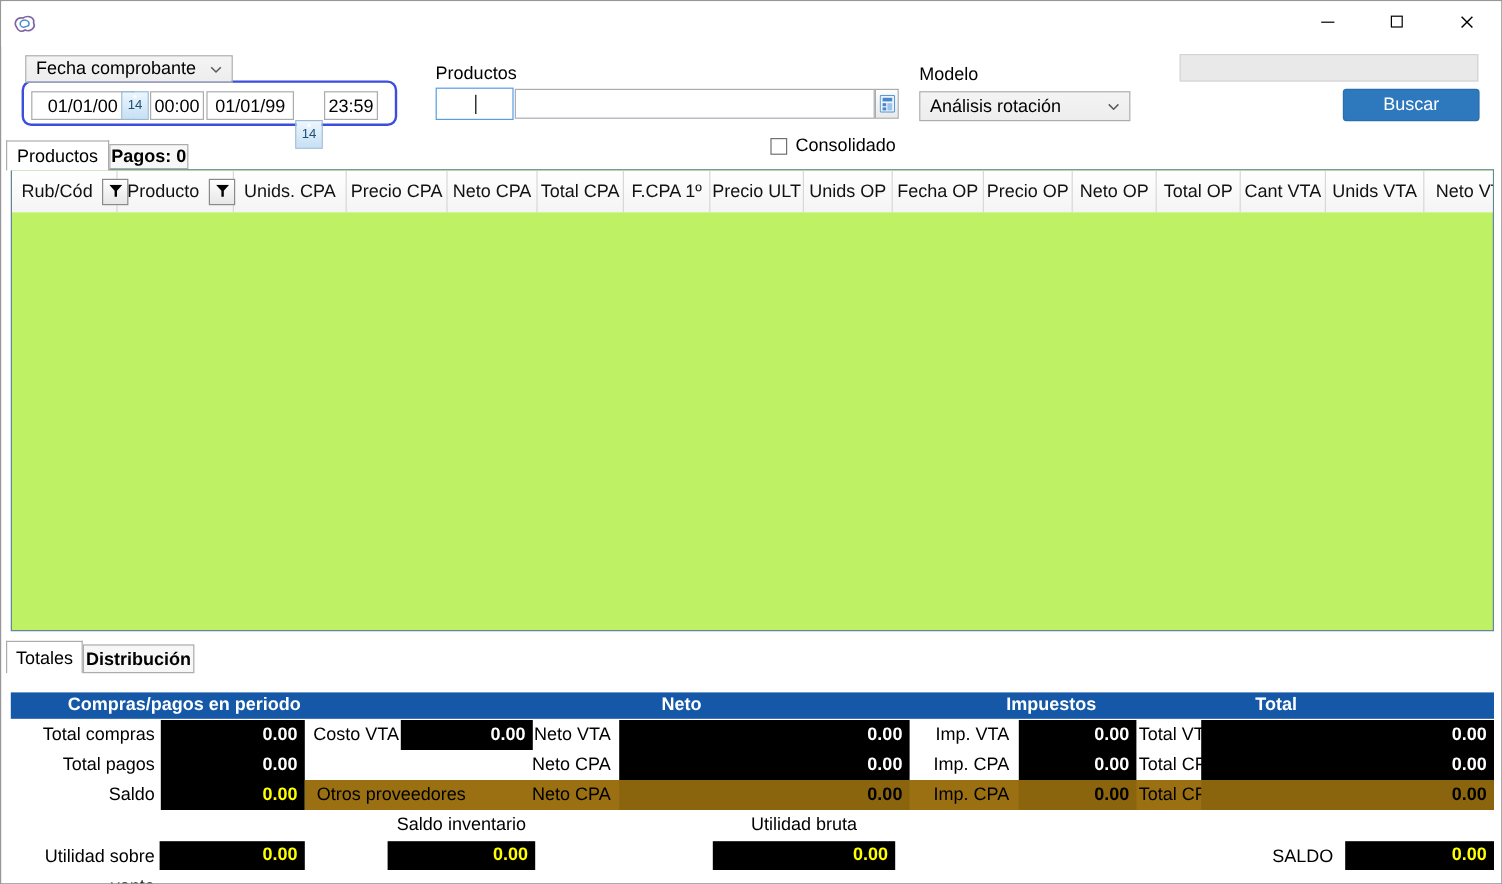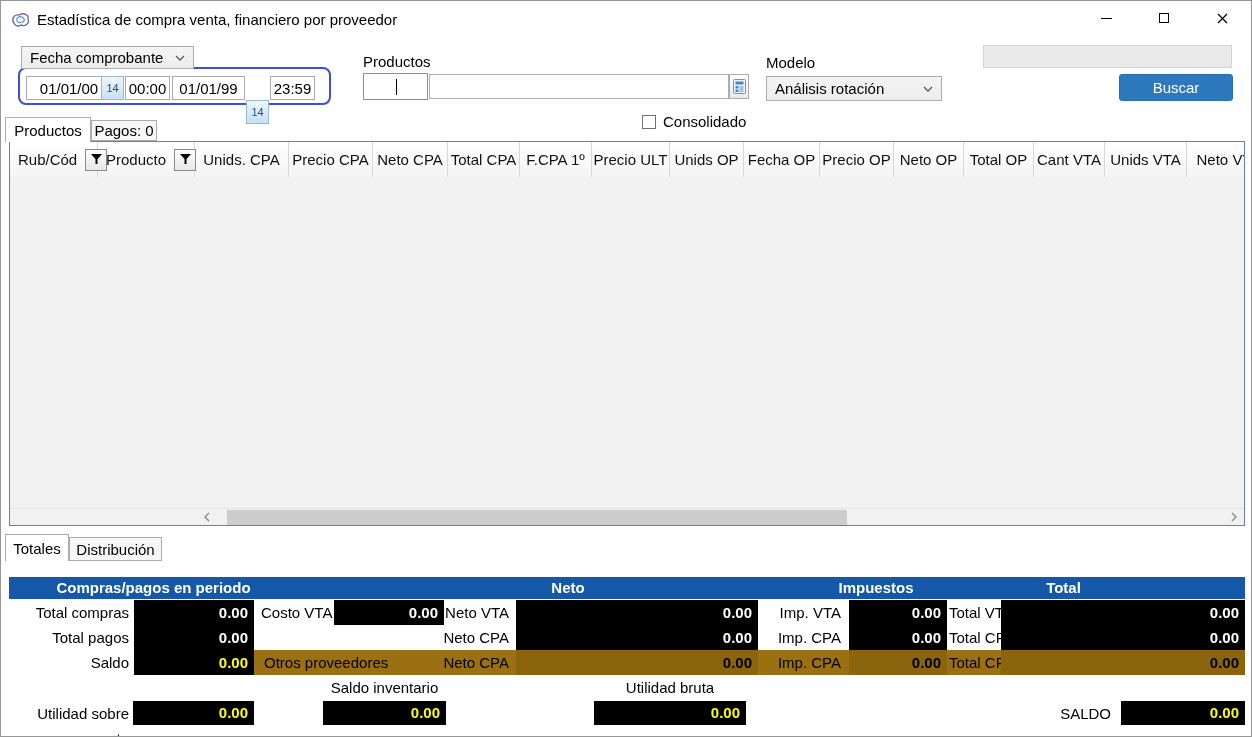--- a/index.html
+++ b/index.html
@@ -43,28 +43,28 @@
   .result-box { position:absolute; left:982px; top:44px; width:249px; height:23px; background:#E9E9E9; border:1px solid #D4D4D4; }
   .buscar-btn { position:absolute; left:1118px; top:73px; width:114px; height:27px; background:#2E79BE; border:1px solid #2A6EAD; border-radius:3px; color:#fff; font-size:15px; display:flex; align-items:center; justify-content:center; }
 
   .chk-row { position:absolute; left:641px; top:112px; display:flex; align-items:center; }
   .checkbox { width:14px; height:14px; background:#fff; border:1px solid #707070; }
   .chk-label { margin-left:7px; font-size:15px; }
 
   
   .tab { position:absolute; font-size:15px; display:flex; align-items:center; justify-content:center; }
   .tab-active { background:#fff; border:1px solid #ACACAC; border-bottom:none; z-index:5; }
-  .tab-inactive { background:#F7F7F7; border:1px solid #ACACAC; color:#000; }
+  .tab-inactive { background:#F7F7F7; border:1px solid #ACACAC; color:#000;font-weight:bold; }
   .t-productos { left:4px;  top:116px; width:86px; height:25px; }
   .t-pagos     { left:90px; top:119px; width:66px; height:21px; }
   .t-totales   { left:4px;  top:533px; width:64px; height:27px; }
   .t-distrib   { left:68px; top:536px; width:93px; height:24px; }
 
   
-  .grid { position:absolute; left:8px; top:140px; width:1236px; height:385px; border:1px solid #6583A6; background:#c2410c; display:flex; flex-direction:column; overflow:hidden; }
+  .grid { position:absolute; left:8px; top:140px; width:1236px; height:385px; border:1px solid #6583A6; background:#bef264; display:flex; overflow:hidden; }
   .grid-header { height:35px; display:flex; background:linear-gradient(#FFFFFF,#F4F4F4); flex:0 0 auto; overflow:hidden; }
   .hc { height:100%; display:flex; align-items:center; justify-content:center; font-size:15px; color:#111; border-right:1px solid #D8D8D8; flex:0 0 auto; }
   .hc-first { justify-content:flex-start; padding-left:8px; }
   .funnel-btn { width:22px; height:22px; margin-left:8px; background:linear-gradient(#FEFEFE,#E7E7E7); border:1px solid #8A8A8A; display:flex; align-items:center; justify-content:center; flex:0 0 auto; }
   .grid-body { flex:1 1 auto; background:#F2F2F2; }
   .grid-scroll { flex:0 0 17px; background:#F1F1F1; border-top:1px solid #E4E4E4; position:relative; }
   .sb-arrow { position:absolute; top:0; width:17px; height:16px; display:flex; align-items:center; justify-content:center; }
   .sb-left { left:188px; } .sb-right { right:2px; }
   .sb-thumb { position:absolute; left:217px; top:1px; width:620px; height:15px; background:#CDCDCD; }
 
@@ -92,21 +92,20 @@
 </head>
 <body>
 
 <div class="window">
 
   <div class="titlebar">
     <svg class="app-icon" viewBox="0 0 22 20">
       <path d="M4 13 C1 9 4 4 9 5 C14 2 19 5 18 9 C20 13 15 17 11 15 C8 17 5 16 4 13 Z" fill="none" stroke="#8064A2" stroke-width="1.4"></path>
       <path d="M7 11 C6 8 9 6 12 7 C15 8 15 12 12 12 C10 13 8 13 7 11 Z" fill="none" stroke="#4A90D2" stroke-width="1.2"></path>
     </svg>
-    <span class="title-text">Estadística de compra venta, financiero por proveedor</span>
     <div class="win-btn btn-min">
         <span class="glyph-min"></span>
       </div>
     <div class="win-btn btn-max">
         <span class="glyph-max"></span>
       </div>
     <div class="win-btn btn-close">
       <svg width="11" height="11" viewBox="0 0 11 11">
         <line x1="1" y1="1" x2="10" y2="10" stroke="#000" stroke-width="1.2"></line>
         <line x1="10" y1="1" x2="1" y2="10" stroke="#000" stroke-width="1.2"></line>

